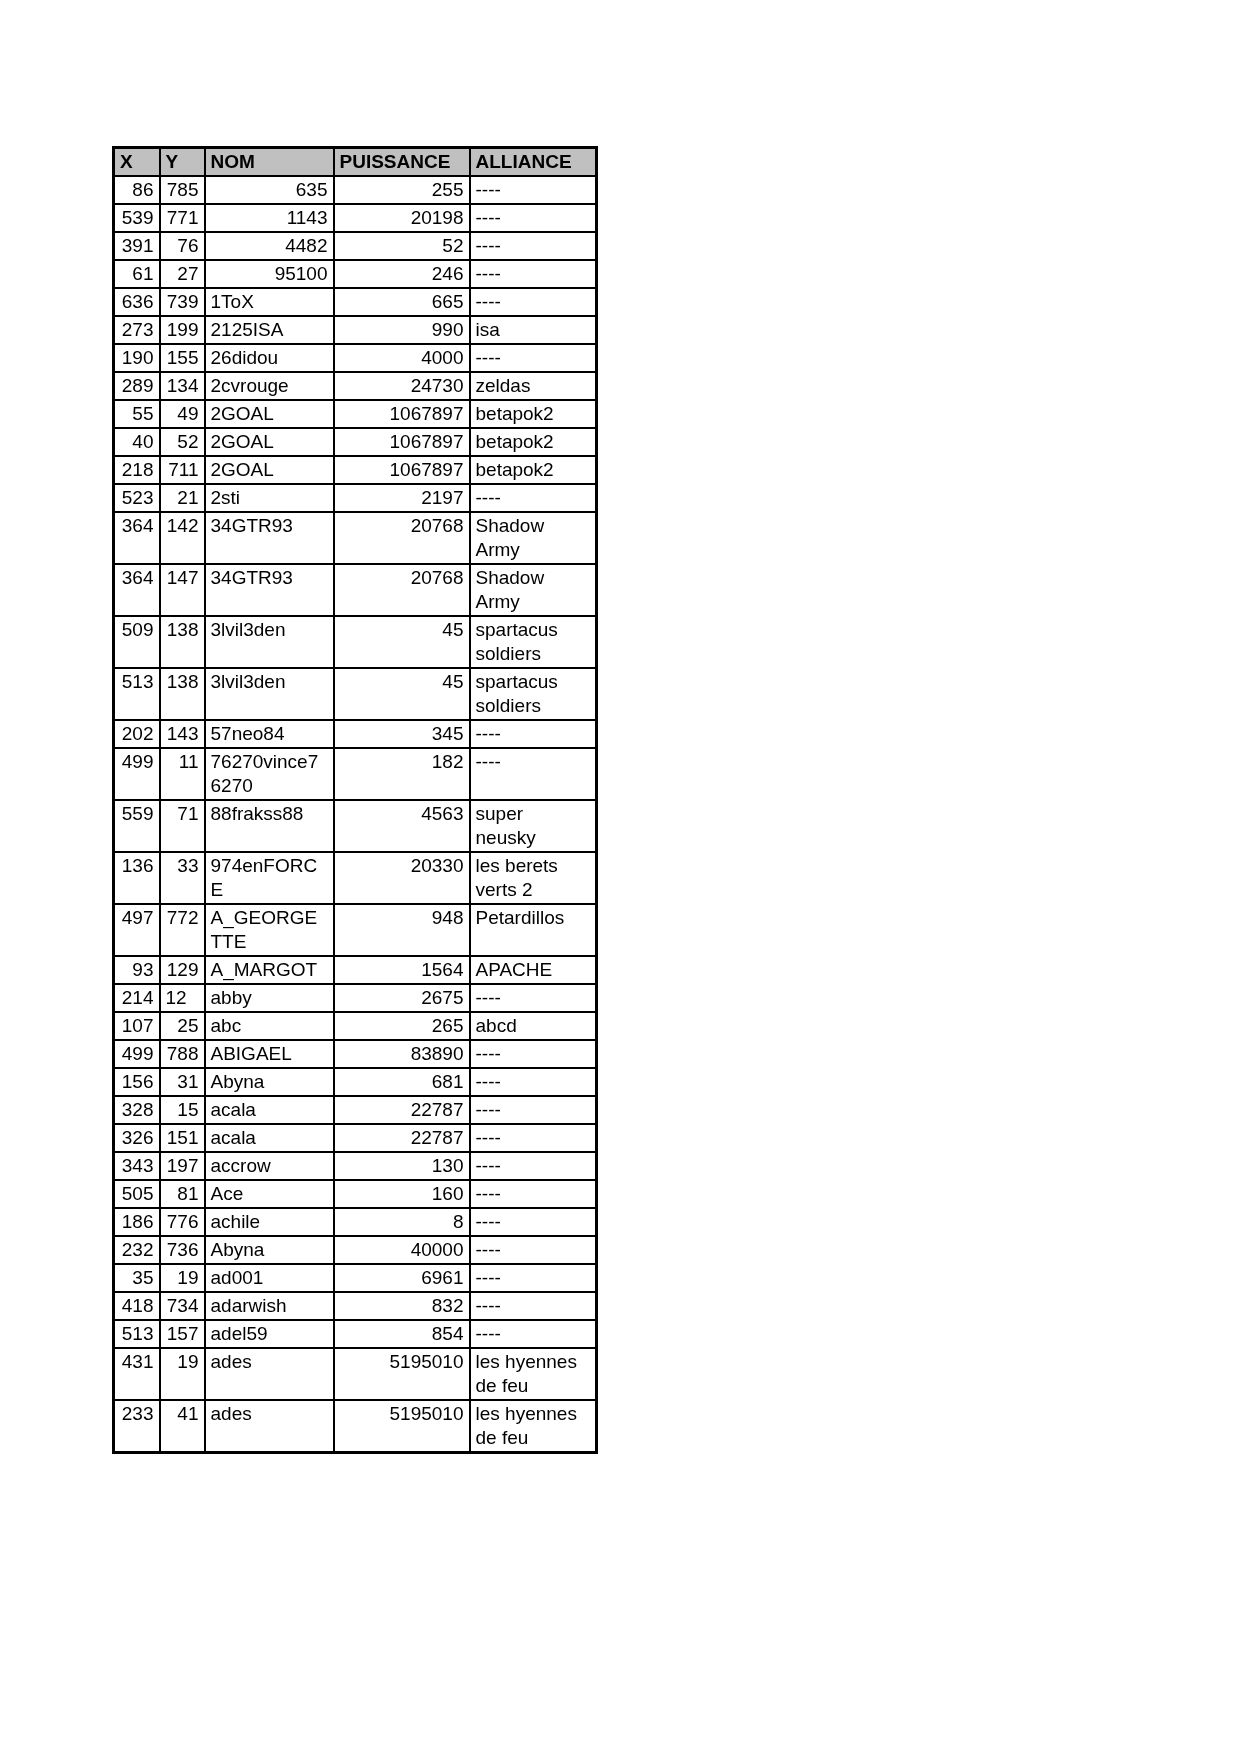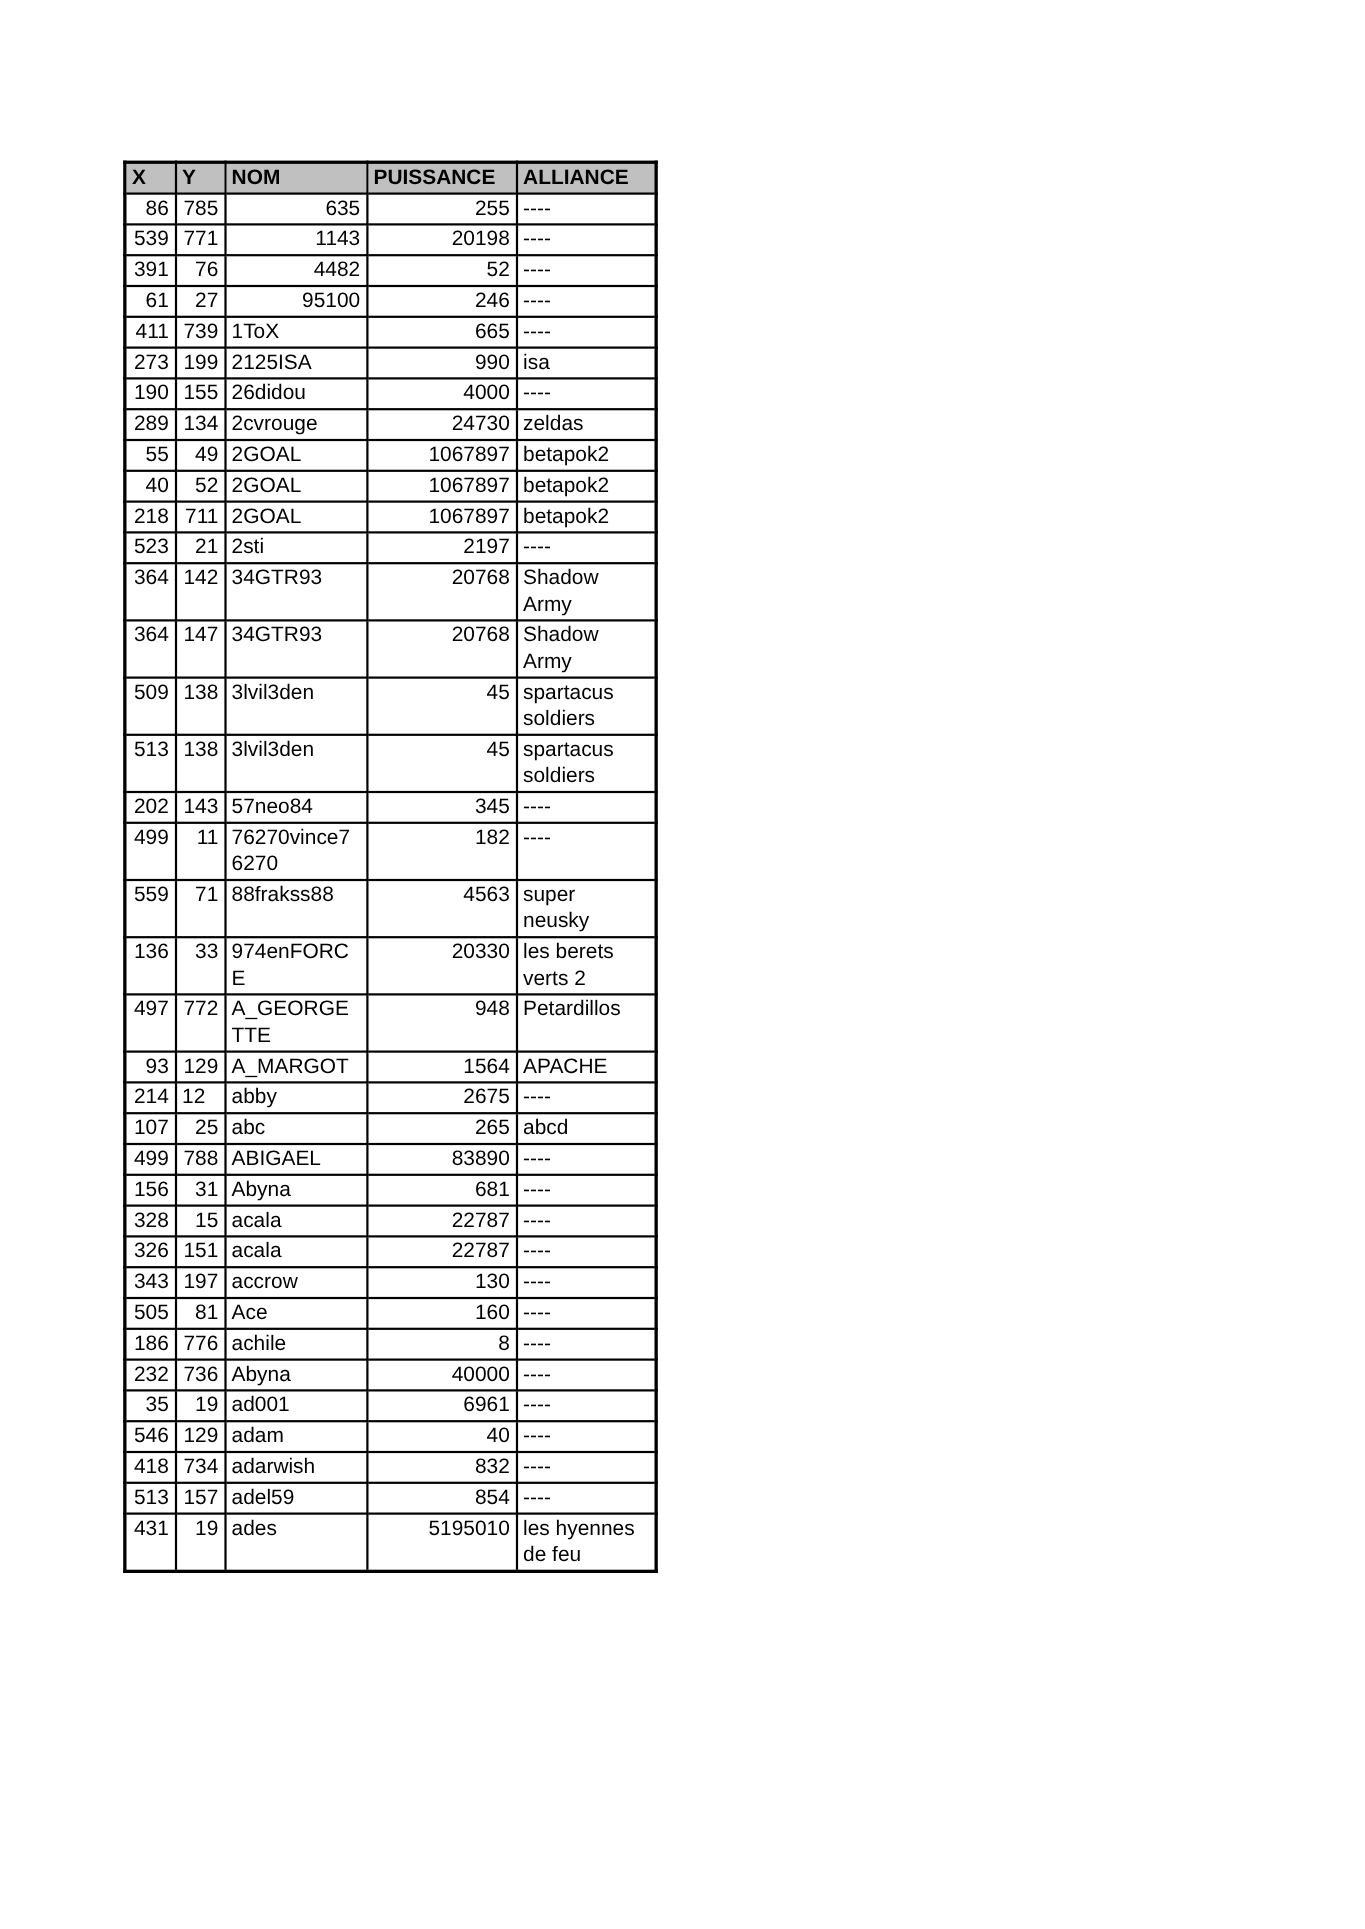--- a/index.html
+++ b/index.html
@@ -80,21 +80,21 @@
           <td class="al-left">----</td>
         </tr>
         <tr>
           <td class="al-right">61</td>
           <td class="al-right">27</td>
           <td class="al-right">95100</td>
           <td class="al-right">246</td>
           <td class="al-left">----</td>
         </tr>
         <tr>
-          <td class="al-right">411</td>
+          <td class="al-right">636</td>
           <td class="al-right">739</td>
           <td class="al-left">1ToX</td>
           <td class="al-right">665</td>
           <td class="al-left">----</td>
         </tr>
         <tr>
           <td class="al-right">273</td>
           <td class="al-right">199</td>
           <td class="al-left">2125ISA</td>
           <td class="al-right">990</td>
@@ -292,27 +292,20 @@
           <td class="al-left">----</td>
         </tr>
         <tr>
           <td class="al-right">35</td>
           <td class="al-right">19</td>
           <td class="al-left">ad001</td>
           <td class="al-right">6961</td>
           <td class="al-left">----</td>
         </tr>
         <tr>
-          <td class="al-right">546</td>
-          <td class="al-right">129</td>
-          <td class="al-left">adam</td>
-          <td class="al-right">40</td>
-          <td class="al-left">----</td>
-        </tr>
-        <tr>
           <td class="al-right">418</td>
           <td class="al-right">734</td>
           <td class="al-left">adarwish</td>
           <td class="al-right">832</td>
           <td class="al-left">----</td>
         </tr>
         <tr>
           <td class="al-right">513</td>
           <td class="al-right">157</td>
           <td class="al-left">adel59</td>
@@ -320,15 +313,23 @@
           <td class="al-left">----</td>
         </tr>
         <tr>
           <td class="al-right">431</td>
           <td class="al-right">19</td>
           <td class="al-left">ades</td>
           <td class="al-right">5195010</td>
           <td class="al-left">les hyennes
 de feu</td>
         </tr>
+        <tr>
+          <td class="al-right">233</td>
+          <td class="al-right">41</td>
+          <td class="al-left">ades</td>
+          <td class="al-right">5195010</td>
+          <td class="al-left">les hyennes
+de feu</td>
+        </tr>
       </tbody>
   </table>
 </div>
 
 </body></html>

